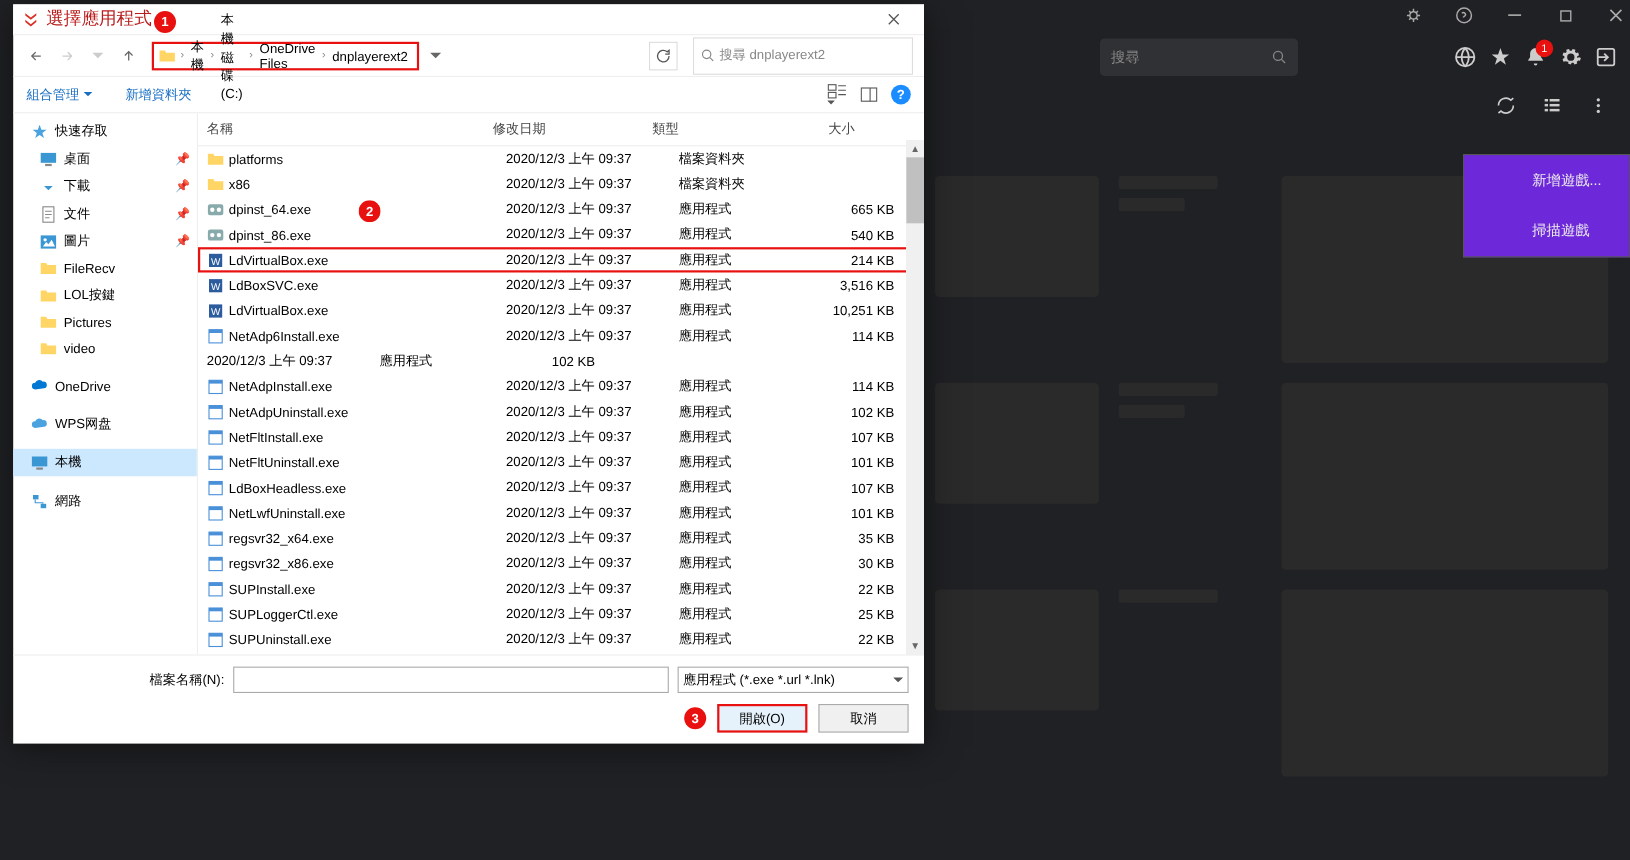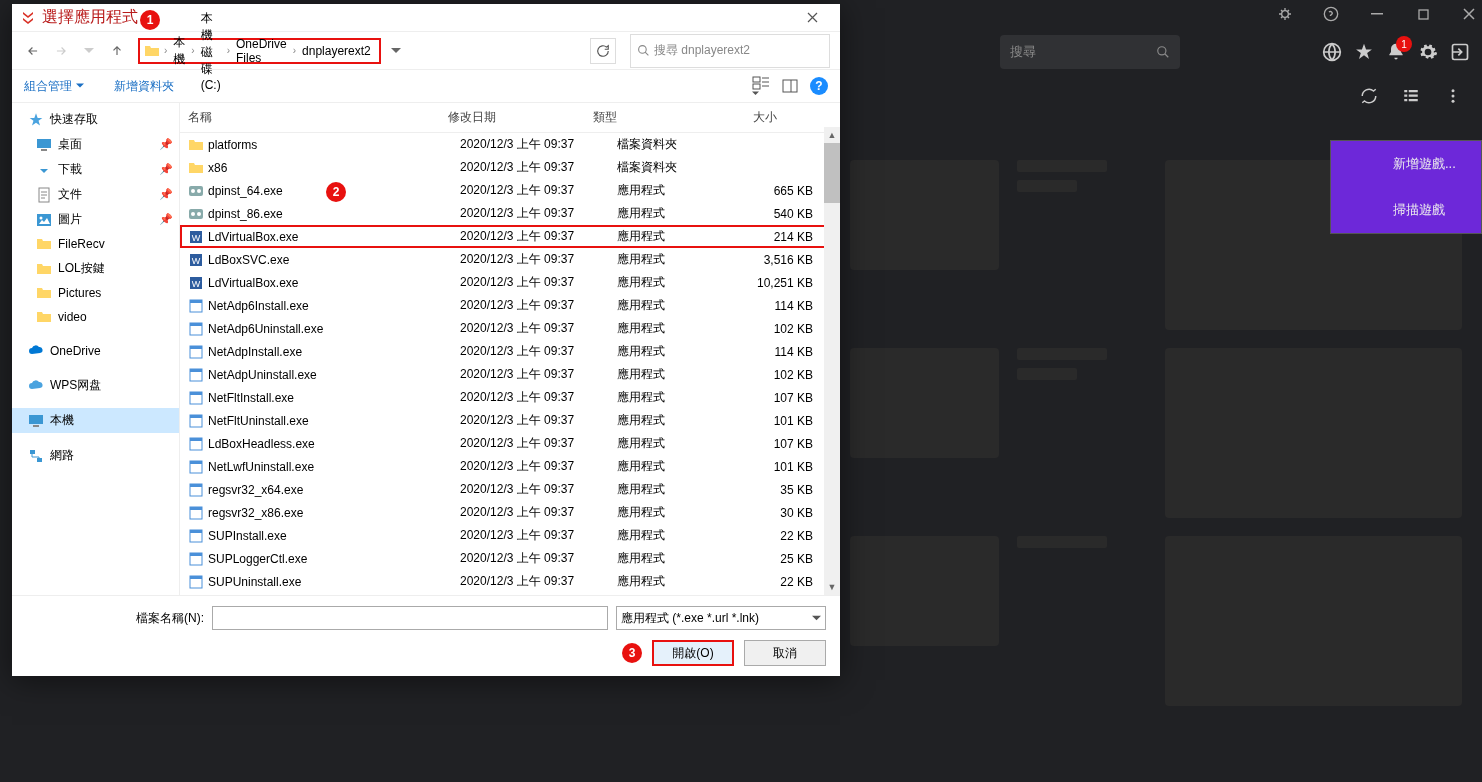--- a/index.html
+++ b/index.html
@@ -567,29 +567,20 @@
                   <rect x="2" y="2" width="12" height="3" fill="#4a90d9"></rect>
                 </svg>
               </span>
               <span>NetAdp6Install.exe</span>
             </div>
             <div class="col col-date">2020/12/3 上午 09:37</div>
             <div class="col col-type">應用程式</div>
             <div class="col col-size">114 KB</div>
           </div>
           <div class="fl-row">
-            <div class="col col-name">
-              <span class="file-icon">
-                <svg width="16" height="16" viewBox="0 0 16 16">
-                  <rect x="2" y="2" width="12" height="12" fill="#fff" stroke="#4a90d9"></rect>
-                  <rect x="2" y="2" width="12" height="3" fill="#4a90d9"></rect>
-                </svg>
-              </span>
-              <span>NetAdp6Uninstall.exe</span>
-            </div>
             <div class="col col-date">2020/12/3 上午 09:37</div>
             <div class="col col-type">應用程式</div>
             <div class="col col-size">102 KB</div>
           </div>
           <div class="fl-row">
             <div class="col col-name">
               <span class="file-icon">
                 <svg width="16" height="16" viewBox="0 0 16 16">
                   <rect x="2" y="2" width="12" height="12" fill="#fff" stroke="#4a90d9"></rect>
                   <rect x="2" y="2" width="12" height="3" fill="#4a90d9"></rect>

